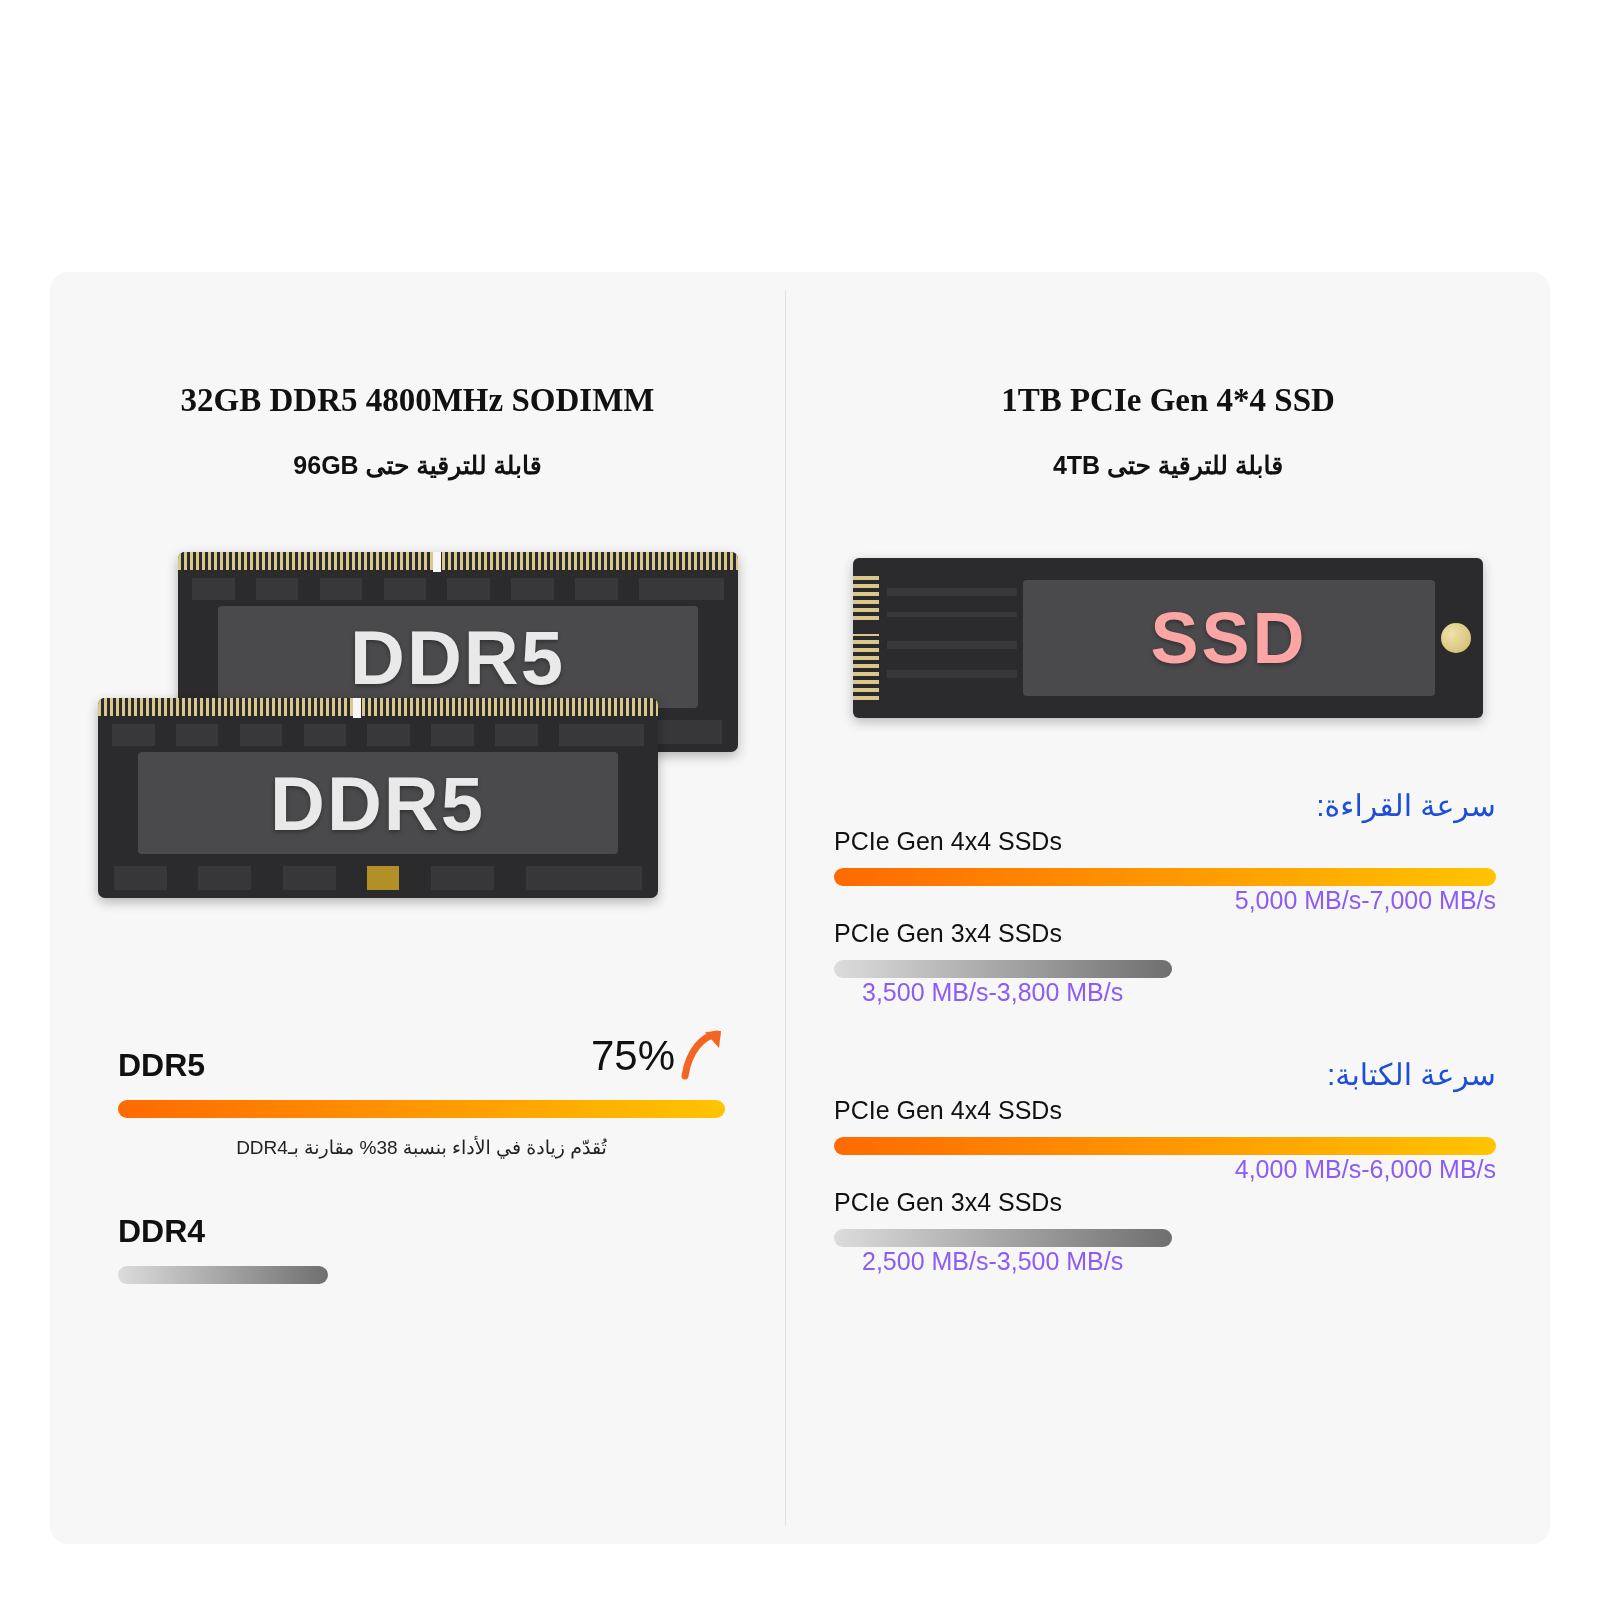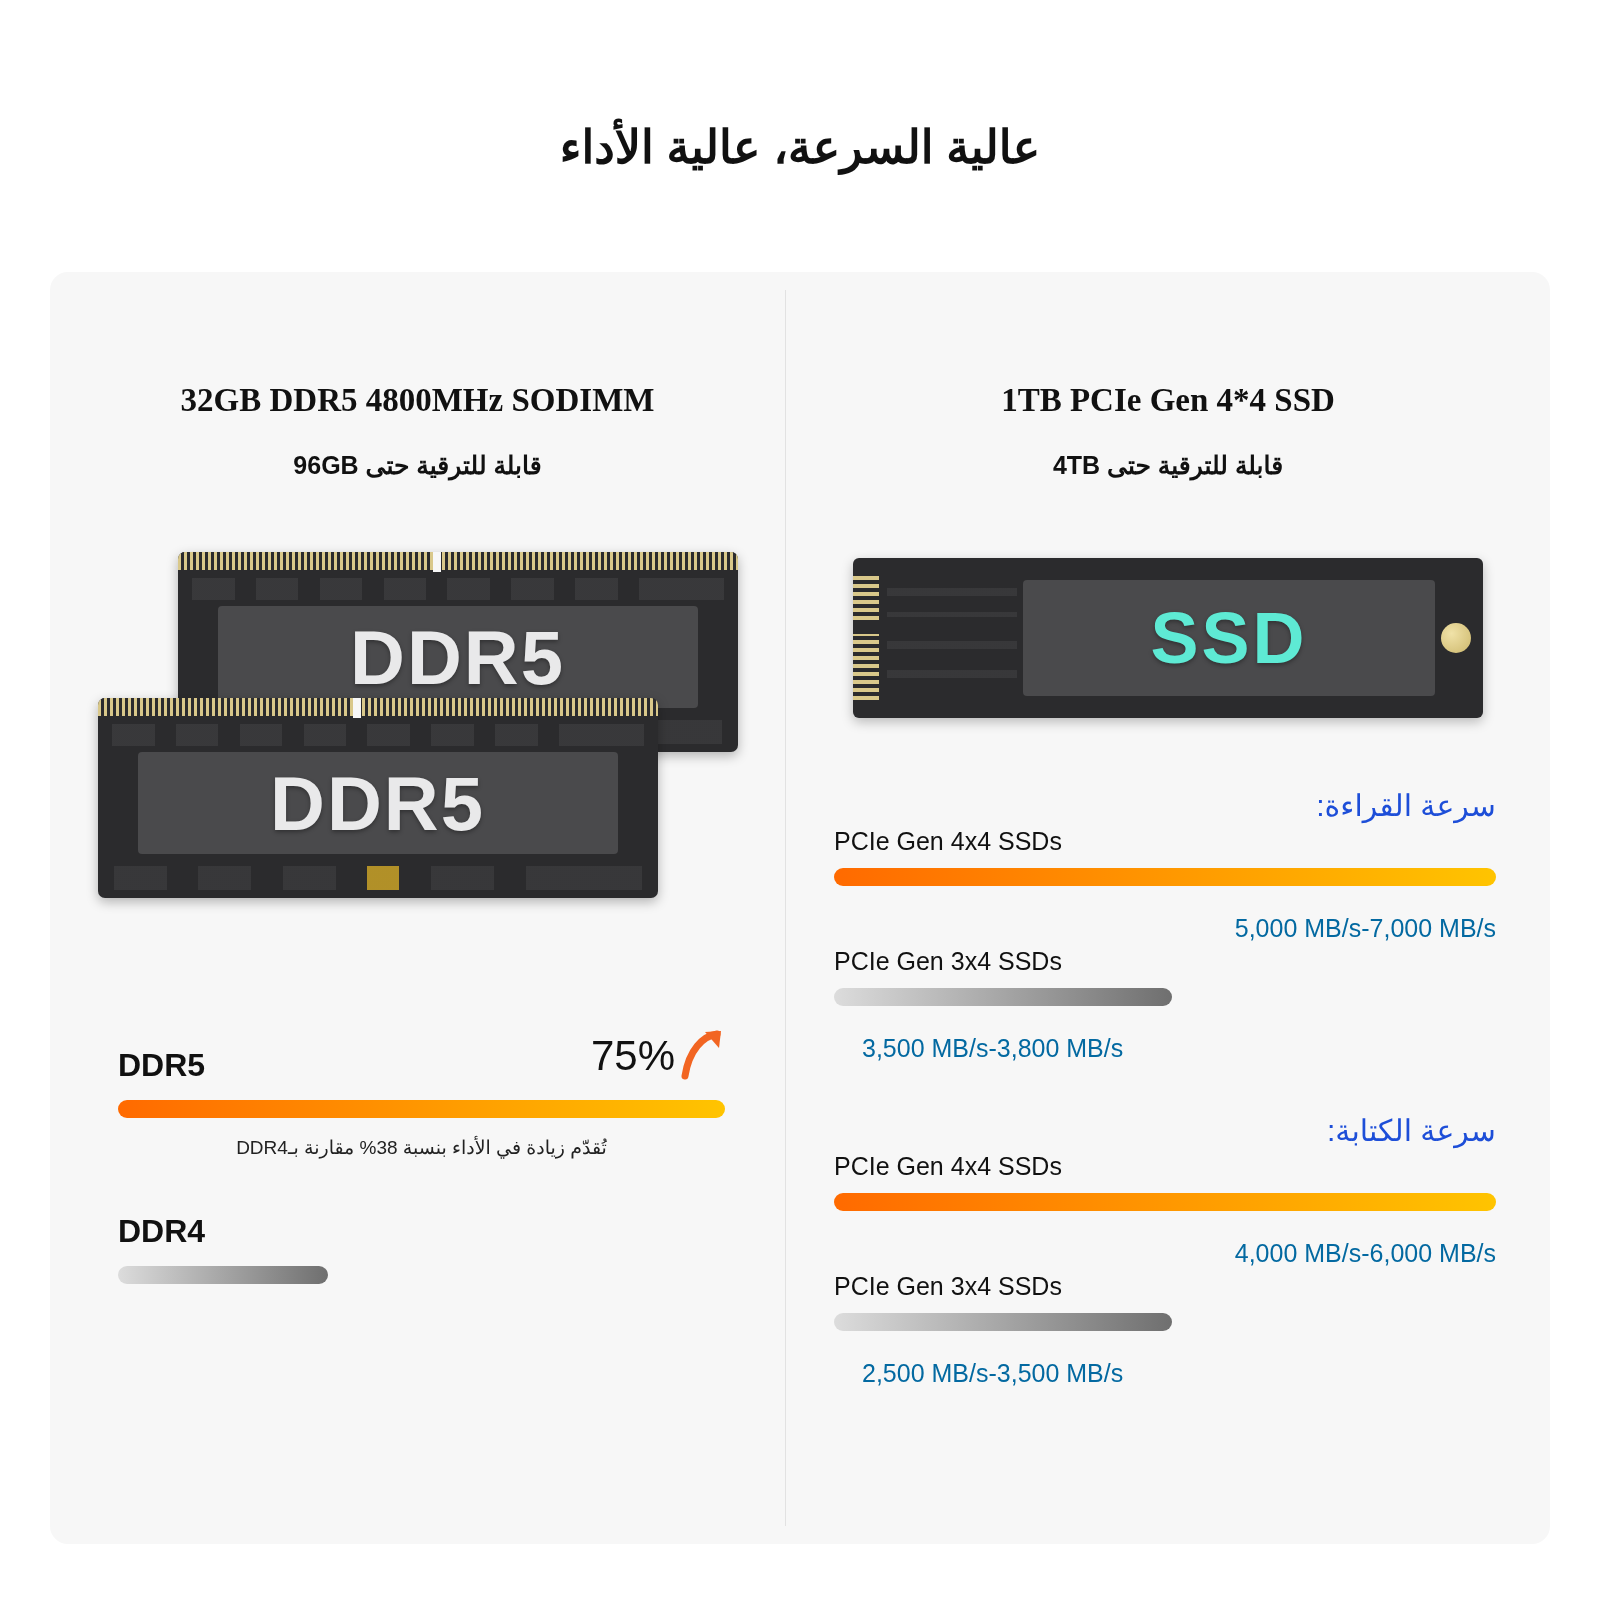--- a/index.html
+++ b/index.html
@@ -194,21 +194,21 @@
     top: 22px;
     bottom: 22px;
     background: #4a4a4c;
     border-radius: 4px;
     display: flex;
     align-items: center;
     justify-content: center;
     font-size: 72px;
     font-weight: bold;
     letter-spacing: 3px;
-    color: #5eead4;
+    color: #fca5a5;
     text-shadow: 0 2px 4px rgba(0,0,0,.35);
   }
   .ssd .traces {
     position: absolute;
     left: 34px;
     top: 14px;
     width: 130px;
     bottom: 14px;
     background:
       linear-gradient(to bottom, transparent 0 12%, #3b3b3d 12% 18%, transparent 18% 30%,
@@ -307,38 +307,37 @@
   .metric-bar-orange {
     margin-top: 12px;
     width: 100%;
   }
   .metric-bar-gray {
     margin-top: 12px;
     width: 51%;
   }
   .metric-val {
     font-size: 25px;
-    color: #0369a1;
-    margin-top: 28px;
+    color: #8b5cf6;
+    margin-top: 0;
     text-align: right;
   }
   .metric-val.left {
     text-align: left;
     margin-left: 28px;
   }
   .metric-group + .metric-group {
     margin-top: 50px;
   }
 </style>
 </head>
 <body>
 
 <div class="page">
 
-  <div class="headline">عالية السرعة، عالية الأداء</div>
 
   <div class="panel">
 
     <div class="col col-left">
       <div class="col-title">32GB DDR5 4800MHz SODIMM</div>
       <div class="col-sub">قابلة للترقية حتى 96GB</div>
 
       <div class="ram-wrap">
         <div class="ram ram-back">
           <div class="pins"></div>

